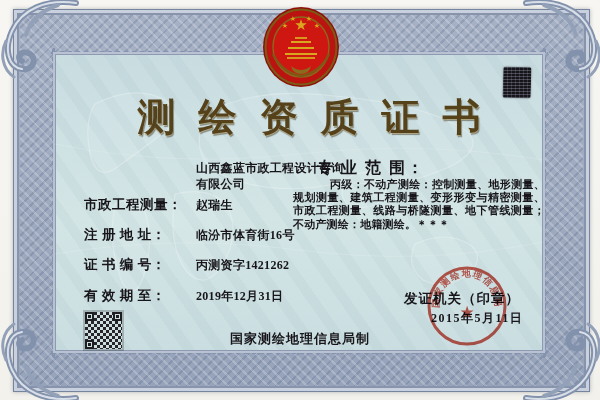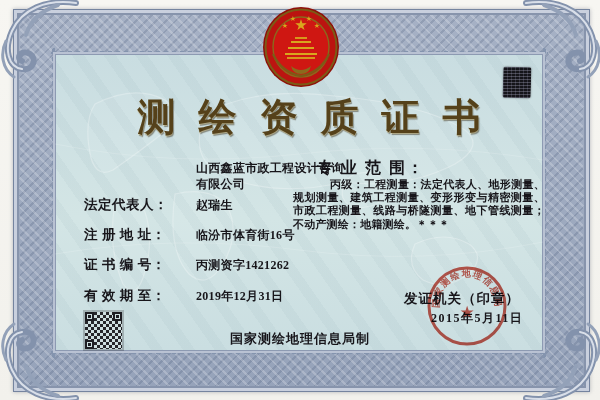--- a/index.html
+++ b/index.html
@@ -169,34 +169,34 @@
     <path d="M30,60 q10,8 20,0 q-2,8 -10,8 q-8,0 -10,-8z" fill="#8a6a1d"></path>
     <path d="M12,48 q8,18 28,22 q20,-4 28,-22" fill="none" stroke="#7c5a16" stroke-width="2.4"></path>
   </svg>
 
   <div class="title">测绘资质证书</div>
 
   <div class="seclabel"></div>
 
   <div class="val v-wrap" style="top:160px">山西鑫蓝市政工程设计咨询有限公司</div>
 
-  <div class="lbl" style="top:196px">法定代表人：</div>
+  <div class="lbl" style="top:196px">市政工程测量：</div>
   <div class="val" style="top:197px">赵瑞生</div>
 
   <div class="lbl" style="top:226px">注 册 地 址：</div>
   <div class="val" style="top:227px">临汾市体育街16号</div>
 
   <div class="lbl" style="top:256px">证 书 编 号：</div>
   <div class="val" style="top:257px">丙测资字1421262</div>
 
   <div class="lbl" style="top:287px">有 效 期 至：</div>
   <div class="val" style="top:288px">2019年12月31日</div>
 
   <div class="scope-lbl">专 业 范 围：</div>
-  <div class="scope-txt">丙级：工程测量：法定代表人、地形测量、规划测量、建筑工程测量、变形形变与精密测量、市政工程测量、线路与桥隧测量、地下管线测量；不动产测绘：地籍测绘。＊＊＊</div>
+  <div class="scope-txt">丙级：不动产测绘：控制测量、地形测量、规划测量、建筑工程测量、变形形变与精密测量、市政工程测量、线路与桥隧测量、地下管线测量；不动产测绘：地籍测绘。＊＊＊</div>
 
   <div class="issuer">发证机关（印章）</div>
   <div class="issue-date">2015年5月11日</div>
 
   <svg class="seal" viewBox="0 0 88 88">
     <circle cx="44" cy="44" r="38" fill="none" stroke="#cc4437" stroke-width="3"></circle>
     <defs>
         <path id="sealarc" d="M 17,50 A 28,28 0 1 1 71,50"></path>
       </defs>
     <text font-size="9" fill="#cc4437" letter-spacing="1.5" font-weight="bold">

